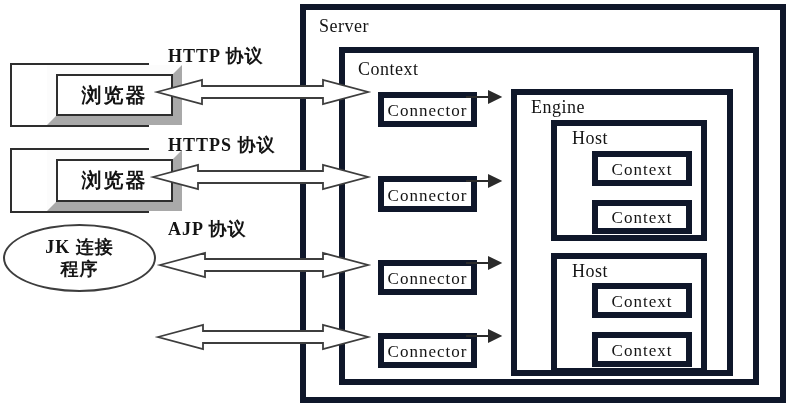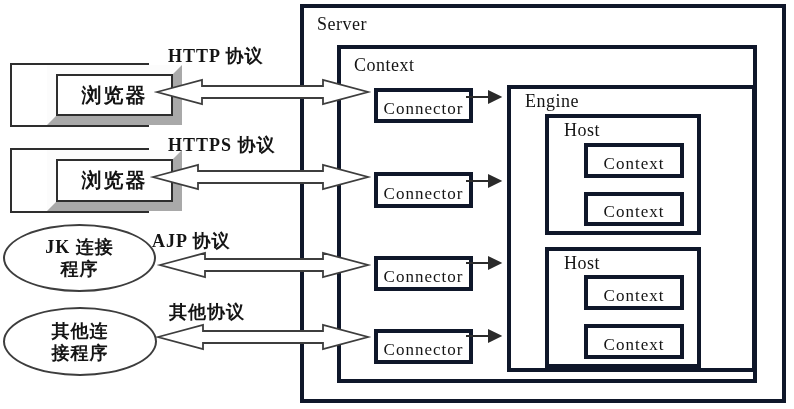--- a/index.html
+++ b/index.html
@@ -1,21 +1,21 @@
 <!DOCTYPE html>
 <html><head>
 <meta charset="utf-8">
 <style>
   html,body { margin:0; padding:0; background:#fff; }
   .canvas {
     position:relative; width:794px; height:409px; background:#ffffff;
     font-family:"Liberation Serif", serif; color:#141414; overflow:hidden;
   }
   .box {
-    position:absolute; border:4px solid #0f172a; background:#ffffff; box-sizing:border-box;
+    position:absolute; border:6px solid #0f172a; background:#ffffff; box-sizing:border-box;
   }
   .box-label {
     position:absolute; font-size:18px; letter-spacing:0.5px; white-space:nowrap;
   }
   .center-text {
     display:flex; align-items:flex-end; justify-content:center;
     font-size:17px; letter-spacing:1px; white-space:nowrap;
   }
   
   .tv { position:absolute; border:2px solid #2e2e2e; background:#fff; box-sizing:border-box; }
@@ -58,21 +58,21 @@
       <div class="box center-text" style="left:33px; top:123px; width:99px; height:36px;">
         <span>Connector</span>
       </div>
       <div class="box center-text" style="left:33px; top:207px; width:99px; height:35px;">
         <span>Connector</span>
       </div>
       <div class="box center-text" style="left:33px; top:280px; width:99px; height:35px;">
         <span>Connector</span>
       </div>
 
-      <div class="box" style="left:166px; top:36px; width:249px; height:287px;">
+      <div class="box" style="left:166px; top:36px; width:222px; height:287px;">
         <span class="box-label" style="left:14px; top:2px;">Engine</span>
 
         <div class="box" style="left:34px; top:25px; width:156px; height:121px;">
           <span class="box-label" style="left:15px; top:2px;">Host</span>
           <div class="box center-text" style="left:35px; top:25px; width:100px; height:35px;">
             <span>Context</span>
           </div>
           <div class="box center-text" style="left:35px; top:74px; width:100px; height:34px;">
             <span>Context</span>
           </div>
@@ -105,29 +105,24 @@
         <span>浏览器</span>
       </div>
     </div>
   </div>
 
   <div class="ellipse" style="left:3px; top:224px; width:153px; height:68px;">
     <span>JK 连接</span>
     <span>程序</span>
   </div>
 
-  <div class="ellipse" style="left:3px; top:307px; width:154px; height:69px;">
-    <span>其他连</span>
-    <span>接程序</span>
-  </div>
 
   <span class="protocol" style="left:168px; top:133px;">HTTPS 协议</span>
   <span class="protocol" style="left:168px; top:44px;">HTTP 协议</span>
-  <span class="protocol" style="left:152px; top:217px;margin-top:12px;">AJP 协议</span>
-  <span class="protocol" style="left:169px; top:300px;">其他协议</span>
+  <span class="protocol" style="left:168px; top:217px;">AJP 协议</span>
 
   <svg class="arrows" width="794" height="409" viewBox="0 0 794 409">
 
     <polygon points="157,92 202,80 202,86 323,86 323,80 368,92 323,104 323,98 202,98 202,104" fill="#ffffff" stroke="#3d3d3d" stroke-width="1.8"></polygon>
     <polygon points="153,177 198,165 198,171 323,171 323,165 368,177 323,189 323,183 198,183 198,189" fill="#ffffff" stroke="#3d3d3d" stroke-width="1.8"></polygon>
     <polygon points="160,265 205,253 205,259 323,259 323,253 368,265 323,277 323,271 205,271 205,277" fill="#ffffff" stroke="#3d3d3d" stroke-width="1.8"></polygon>
     <polygon points="158,337 203,325 203,331 323,331 323,325 368,337 323,349 323,343 203,343 203,349" fill="#ffffff" stroke="#3d3d3d" stroke-width="1.8"></polygon>
 
     <g stroke="#2b2b2b" stroke-width="2" fill="#2b2b2b">
       <line x1="466" y1="97" x2="491" y2="97"></line>

